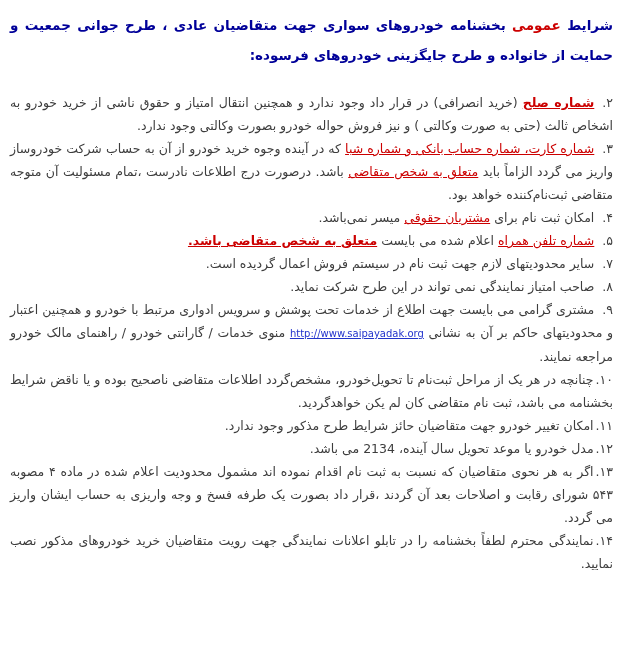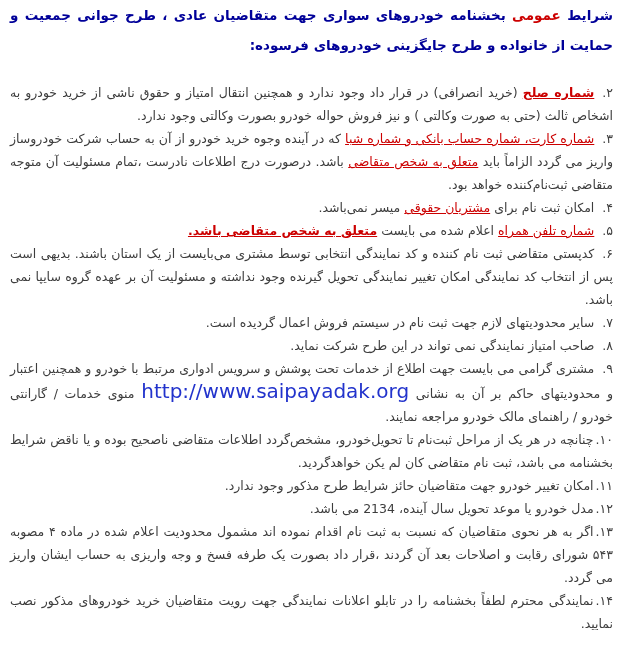--- a/index.html
+++ b/index.html
@@ -10,21 +10,21 @@
     --bg:#ffffff;
   }
   *{box-sizing:border-box;margin:0;padding:0;}
   html,body{width:625px;height:658px;overflow:hidden;background:var(--bg);}
   body{font-family:"DejaVu Sans",sans-serif;}
   .page{
     direction:rtl;
     width:625px;
     height:658px;
     background:var(--bg);
-    padding:0 12px 0 10px;
+    padding:10px 12px 0 10px;
   }
   .title{
     color:var(--title-navy);
     font-size:13.5px;
     font-weight:bold;
     line-height:30px;
     text-align:justify;
     margin-bottom:21px;
   }
   .title .title-red{color:var(--accent-red);}
@@ -41,37 +41,37 @@
     color:var(--accent-red);
     font-weight:bold;
     text-decoration:underline;
   }
   .seg-red{
     color:var(--accent-red);
     text-decoration:underline;
   }
   a.seg-link{
     color:var(--link-blue);
+    text-decoration:underline;
     direction:ltr;
     unicode-bidi:embed;
-    font-size:20px;
+    font-size:10px;
     cursor:pointer;
   }
 </style>
 </head>
 <body>
 
 <div class="page">
   <h1 class="title"><span>شرایط </span><span class="title-red">عمومی</span><span> بخشنامه خودروهای سواری جهت متقاضیان عادی ، طرح جوانی جمعیت و حمایت از خانواده و طرح جایگزینی خودروهای فرسوده:</span></h1>
   <div class="list">
       <p class="item"><span class="num">۲.</span><span class="seg-em">شماره صلح</span><span> (خرید انصرافی) در قرار داد وجود ندارد و همچنین انتقال امتیاز و حقوق ناشی از خرید خودرو به اشخاص ثالث (حتی به صورت وکالتی ) و نیز فروش حواله خودرو بصورت وکالتی وجود ندارد.</span></p>
       <p class="item"><span class="num">۳.</span><span class="seg-red">شماره کارت، شماره حساب بانکی و شماره شبا</span><span> که در آینده وجوه خرید خودرو از آن به حساب شرکت خودروساز واریز می گردد الزاماً باید </span><span class="seg-red">متعلق به شخص متقاضی</span><span> باشد. درصورت درج اطلاعات نادرست ،تمام مسئولیت آن متوجه متقاضی ثبت‌نام‌کننده خواهد بود.</span></p>
       <p class="item"><span class="num">۴.</span><span>امکان ثبت نام برای </span><span class="seg-red">مشتریان حقوقی</span><span> میسر نمی‌باشد.</span></p>
       <p class="item"><span class="num">۵.</span><span class="seg-red">شماره تلفن همراه</span><span> اعلام شده می بایست </span><span class="seg-em">متعلق به شخص متقاضی باشد.</span></p>
-      <p class="item"><span class="num">۶.</span><span>کدپستی متقاضی ثبت نام کننده و کد نمایندگی انتخابی توسط مشتری می‌بایست از یک استان باشند. بدیهی است پس از انتخاب کد نمایندگی امکان تغییر نمایندگی تحویل گیرنده وجود نداشته و مسئولیت آن بر عهده گروه سایپا نمی باشد.</span></p>
       <p class="item"><span class="num">۷.</span><span>سایر محدودیتهای لازم جهت ثبت نام در سیستم فروش اعمال گردیده است.</span></p>
       <p class="item"><span class="num">۸.</span><span>صاحب امتیاز نمایندگی نمی تواند در این طرح شرکت نماید.</span></p>
       <p class="item"><span class="num">۹.</span><span>مشتری گرامی می بایست جهت اطلاع از خدمات تحت پوشش و سرویس ادواری مرتبط با خودرو و همچنین اعتبار و محدودیتهای حاکم بر آن به نشانی </span><a class="seg-link">http://www.saipayadak.org</a><span> منوی خدمات / گارانتی خودرو / راهنمای مالک خودرو مراجعه نمایند.</span></p>
       <p class="item wide"><span class="num">۱۰.</span><span>چنانچه در هر یک از مراحل ثبت‌نام تا تحویل‌خودرو، مشخص‌گردد اطلاعات متقاضی ناصحیح بوده و یا ناقض شرایط بخشنامه می باشد، ثبت نام متقاضی کان لم یکن خواهدگردید.</span></p>
       <p class="item wide"><span class="num">۱۱.</span><span>امکان تغییر خودرو جهت متقاضیان حائز شرایط طرح مذکور وجود ندارد.</span></p>
       <p class="item wide"><span class="num">۱۲.</span><span>مدل خودرو یا موعد تحویل سال آینده، 2134 می باشد.</span></p>
       <p class="item wide"><span class="num">۱۳.</span><span>اگر به هر نحوی متقاضیان که نسبت به ثبت نام اقدام نموده اند مشمول محدودیت اعلام شده در ماده ۴ مصوبه ۵۴۳ شورای رقابت و اصلاحات بعد آن گردند ،قرار داد بصورت یک طرفه فسخ و وجه واریزی به حساب ایشان واریز می گردد.</span></p>
       <p class="item wide"><span class="num">۱۴.</span><span>نمایندگی محترم لطفاً بخشنامه را در تابلو اعلانات نمایندگی جهت رویت متقاضیان خرید خودروهای مذکور نصب نمایید.</span></p>
     </div>
 </div>

